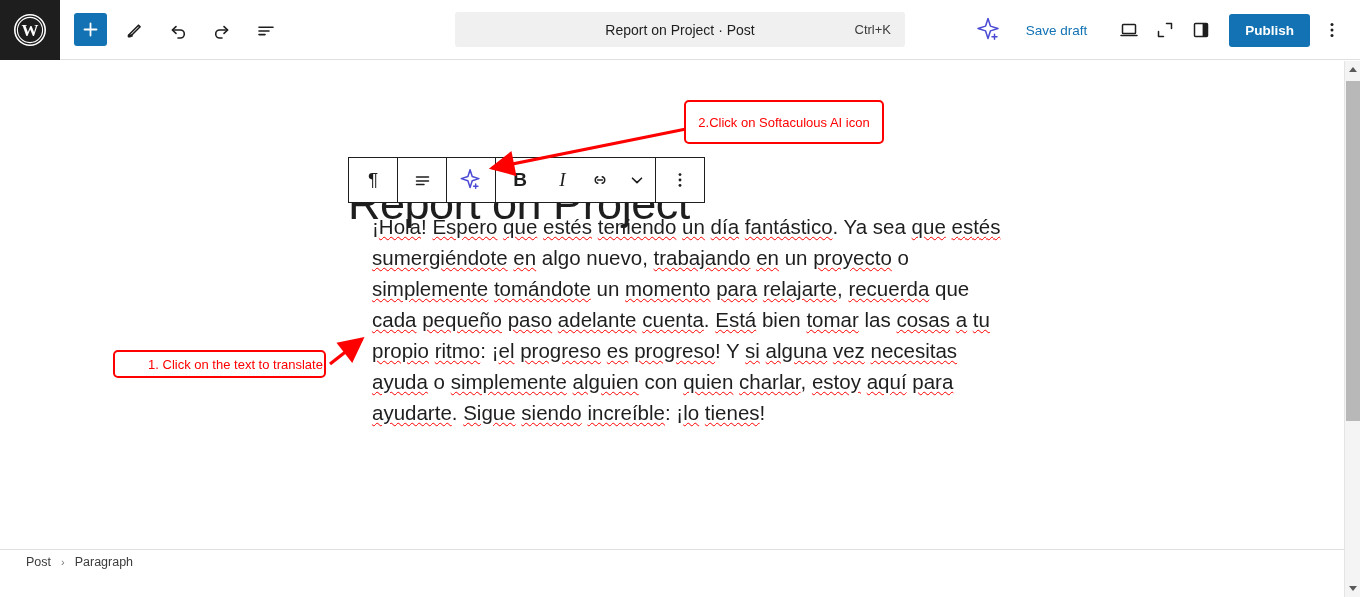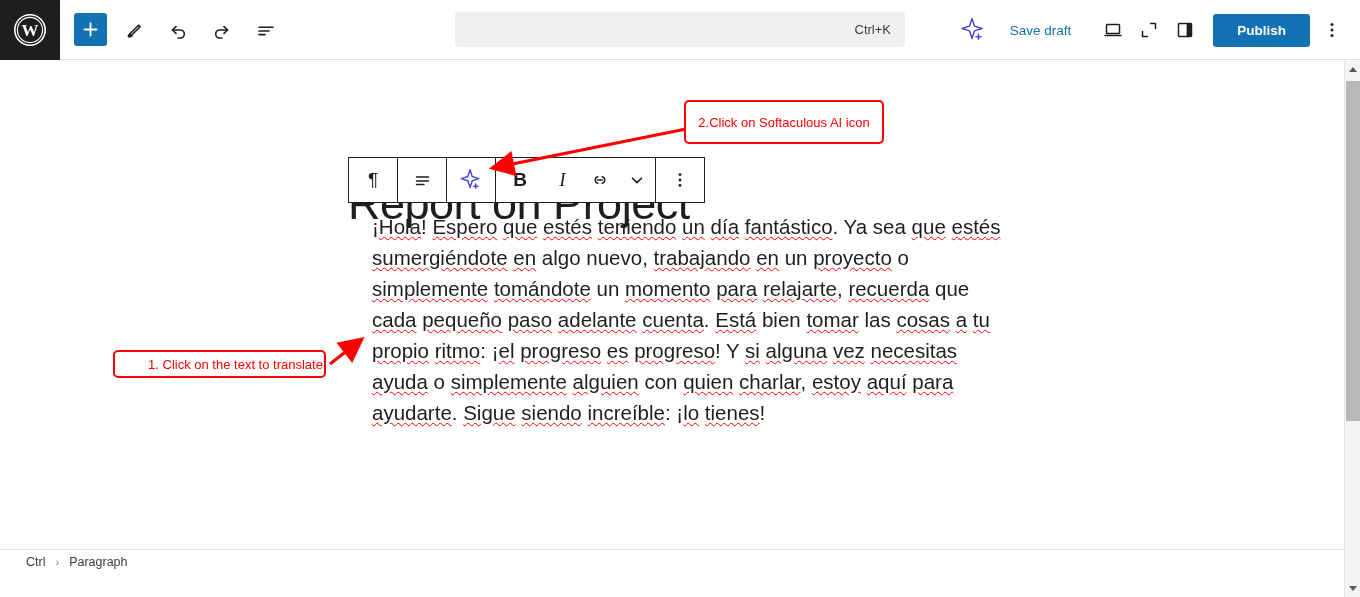--- a/index.html
+++ b/index.html
@@ -76,21 +76,21 @@
   }
   .icon-btn {
     width: 36px; height: 36px;
     display: flex; align-items: center; justify-content: center;
     background: transparent; border: none; cursor: pointer;
   }
   .publish-btn {
     background: #1272b3; color: #fff;
     font-size: 13.5px; font-weight: bold;
     border: none; border-radius: 3px;
-    padding: 0 24px; height: 33px;
+    padding: 0 16px; height: 33px;
     margin-left: 10px; margin-right: 4px;
     cursor: pointer;
   }
 
   
   .canvas {
     position: absolute; top: 61px; left: 0;
     width: 1344px; height: 513px;
     background: #ffffff;
     overflow: hidden;
@@ -232,20 +232,21 @@
         </svg>
       </button>
       <button class="hbtn">
         <svg width="22" height="22" viewBox="0 0 22 22">
           <path d="M4 8.2h14M4 12h10M4 15.6h6" stroke="#1e1e1e" stroke-width="1.6" stroke-linecap="round"></path>
         </svg>
       </button>
     </div>
 
     <div class="cmd-center">
+      <span class="cmd-title">Report on Project · Post</span>
       <span class="cmd-shortcut">Ctrl+K</span>
     </div>
 
     <div class="header-right">
       <button class="ai-star-btn">
         <svg width="30" height="30" viewBox="0 0 30 30">
           <path d="M14 3.5 L16.4 11.1 L24 13.5 L16.4 15.9 L14 23.5 L11.6 15.9 L4 13.5 L11.6 11.1 Z" fill="none" stroke="#4a4ad4" stroke-width="1.5" stroke-linejoin="round"></path>
           <path d="M20.5 19.3v5M18 21.8h5" stroke="#4a4ad4" stroke-width="1.5" stroke-linecap="round"></path>
         </svg>
       </button>
@@ -332,21 +333,21 @@
           <svg width="20" height="20" viewBox="0 0 20 20">
             <circle cx="10" cy="4.6" r="1.45" fill="#1e1e1e"></circle>
             <circle cx="10" cy="10" r="1.45" fill="#1e1e1e"></circle>
             <circle cx="10" cy="15.4" r="1.45" fill="#1e1e1e"></circle>
           </svg>
         </button>
       </div>
     </div>
 
     <div class="footer">
-      <span class="crumb">Ctrl</span>
+      <span class="crumb">Post</span>
       <span class="crumb-sep">›</span>
       <span class="crumb">Paragraph</span>
     </div>
   </div>
 
   <svg class="anno-svg">
     <defs>
       <marker id="ah" markerWidth="9" markerHeight="9" refX="7.5" refY="4.5" orient="auto">
         <path d="M0.5,0.5 L8.5,4.5 L0.5,8.5 Z" fill="#ff0000"></path>
       </marker>

